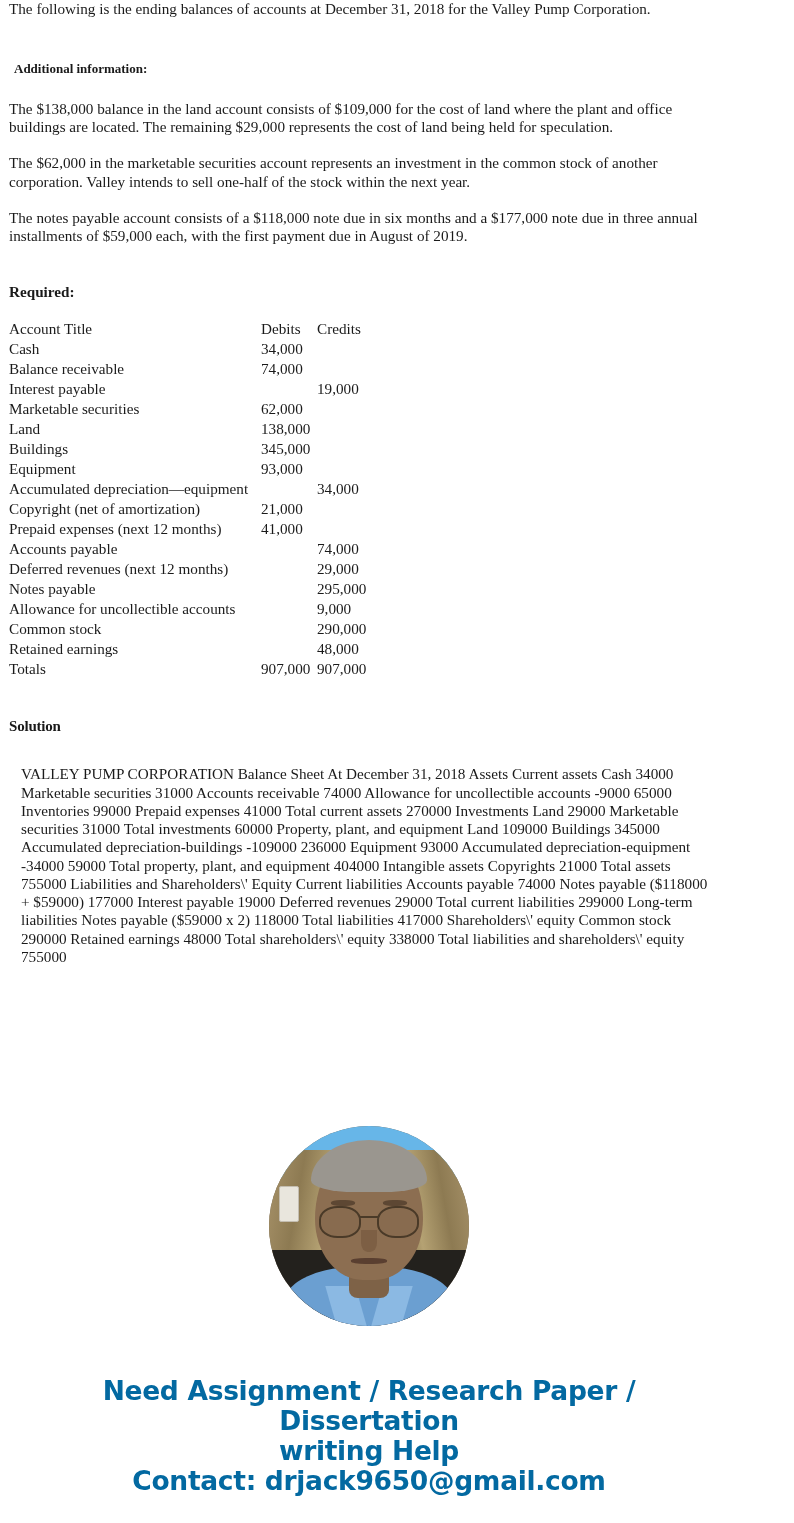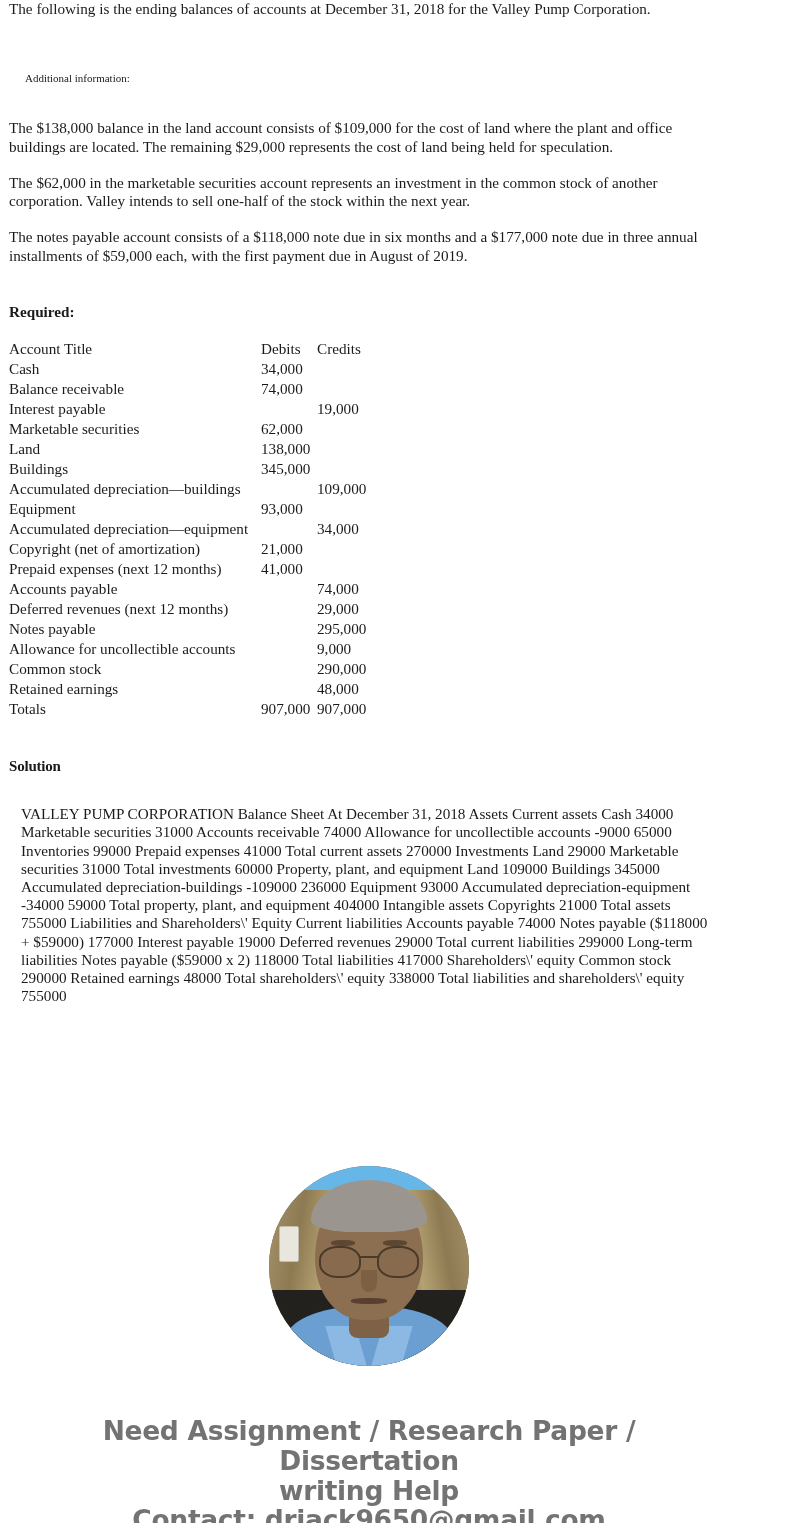--- a/index.html
+++ b/index.html
@@ -27,23 +27,23 @@
     font-size: 15.2px;
     line-height: 1.20;
     margin: 0;
     text-align: left;
   }
   .gap-lg { height: 38px; }
   .gap-md { height: 18px; }
 
   h2.section-head {
     font-family: "Liberation Serif", "DejaVu Serif", serif;
-    font-size: 11px;
-    font-weight: normal;
-    margin: 16px;
+    font-size: 13px;
+    font-weight: bold;
+    margin: 5px;
     line-height: 1.2;
   }
 
   h2.solution-head {
     font-family: "Liberation Serif", "DejaVu Serif", serif;
     font-size: 15px;
     font-weight: bold;
     margin: 0;
     line-height: 1.2;
     letter-spacing: -0.2px;
@@ -214,21 +214,21 @@
   }
 
   
   .promo {
     text-align: center;
     margin-top: 50px;
     font-family: "DejaVu Sans", "Liberation Sans", sans-serif;
     font-weight: bold;
     font-size: 26.5px;
     line-height: 1.13;
-    color: #737373;
+    color: #0369a1;
     letter-spacing: -0.3px;
   }
   .promo-line { display: block; }
 </style>
 </head>
 <body>
 
 <div class="page">
 
   <p class="body-text">The following is the ending balances of accounts at December 31, 2018 for the Valley Pump Corporation.</p>
@@ -286,25 +286,20 @@
         </tr>
       <tr>
           <td class="col-title">Land</td>
           <td class="col-debit">138,000</td>
           <td class="col-credit"></td>
         </tr>
       <tr>
           <td class="col-title">Buildings</td>
           <td class="col-debit">345,000</td>
           <td class="col-credit"></td>
-        </tr>
-      <tr>
-          <td class="col-title">Accumulated depreciation—buildings</td>
-          <td class="col-debit"></td>
-          <td class="col-credit">109,000</td>
         </tr>
       <tr>
           <td class="col-title">Equipment</td>
           <td class="col-debit">93,000</td>
           <td class="col-credit"></td>
         </tr>
       <tr>
           <td class="col-title">Accumulated depreciation—equipment</td>
           <td class="col-debit"></td>
           <td class="col-credit">34,000</td>

